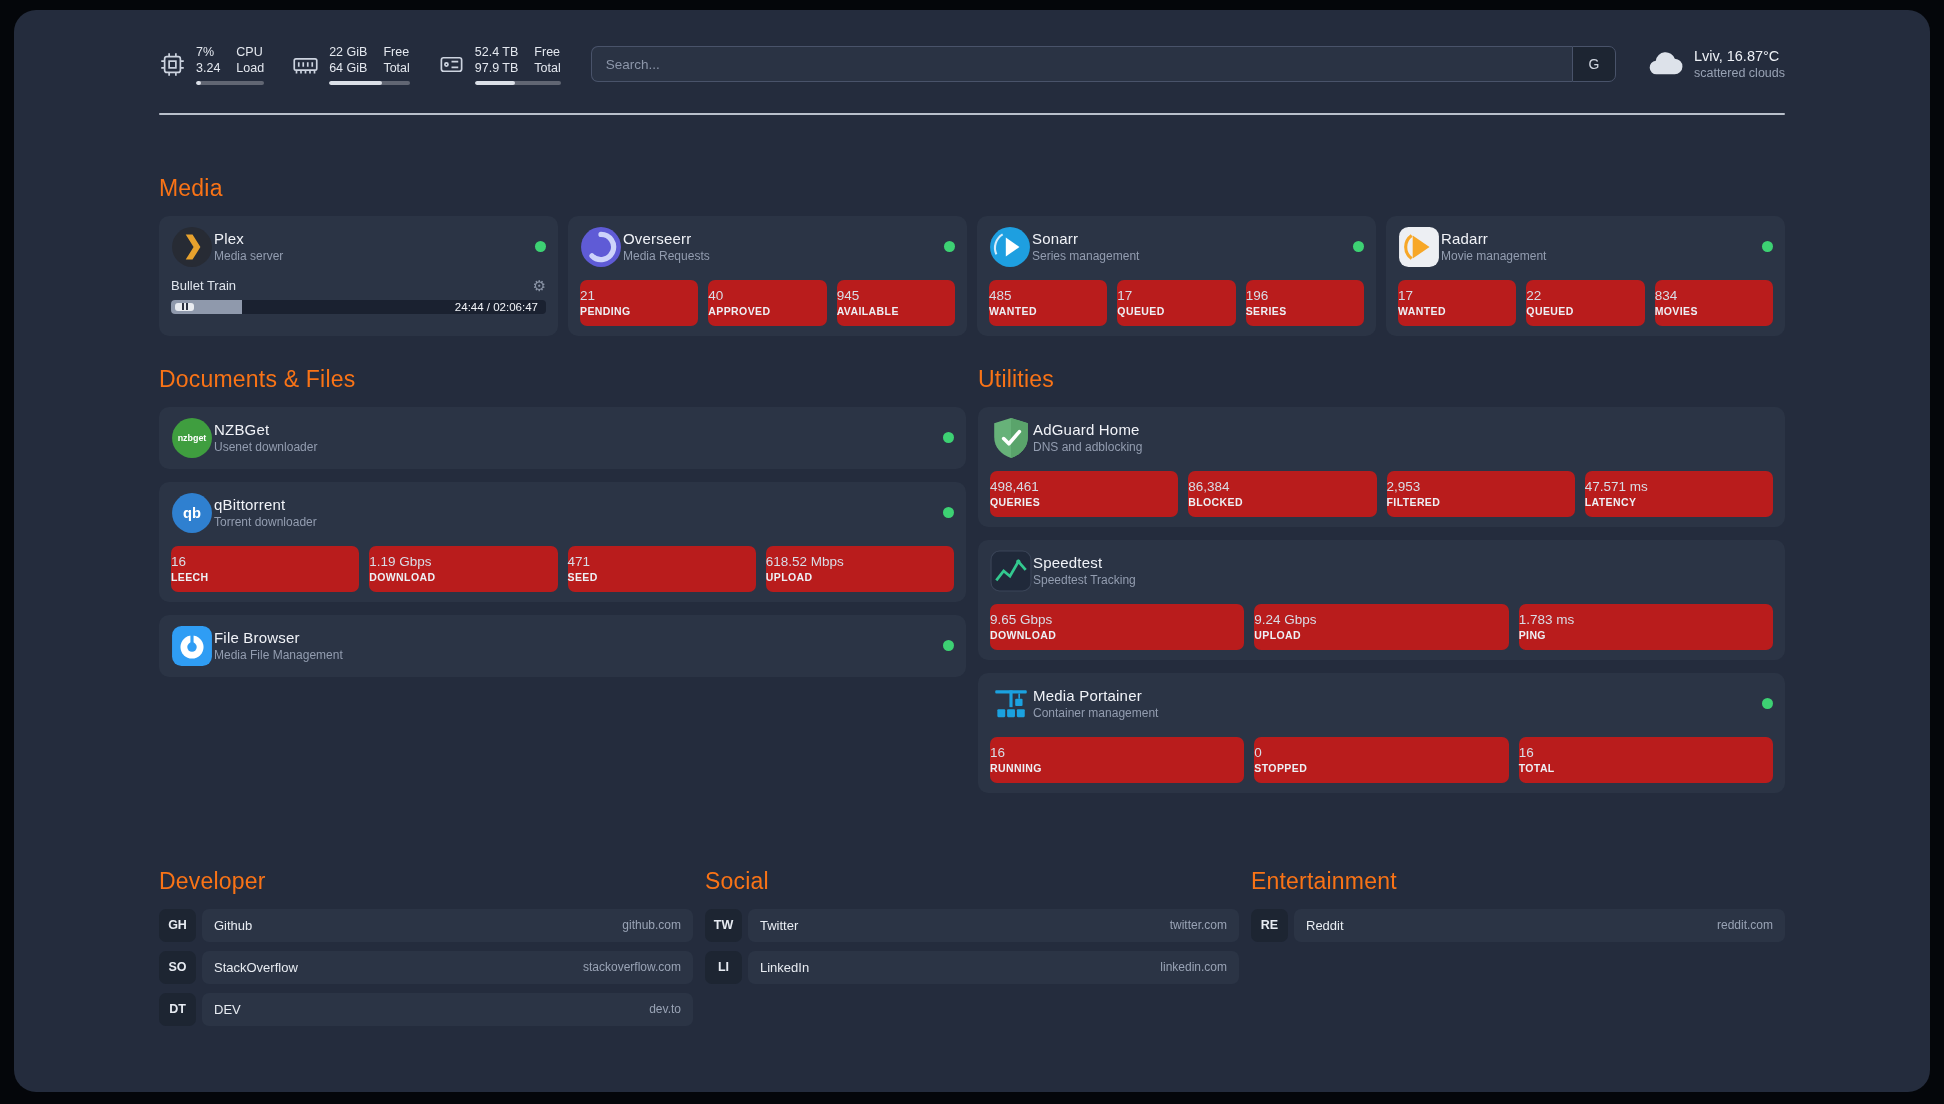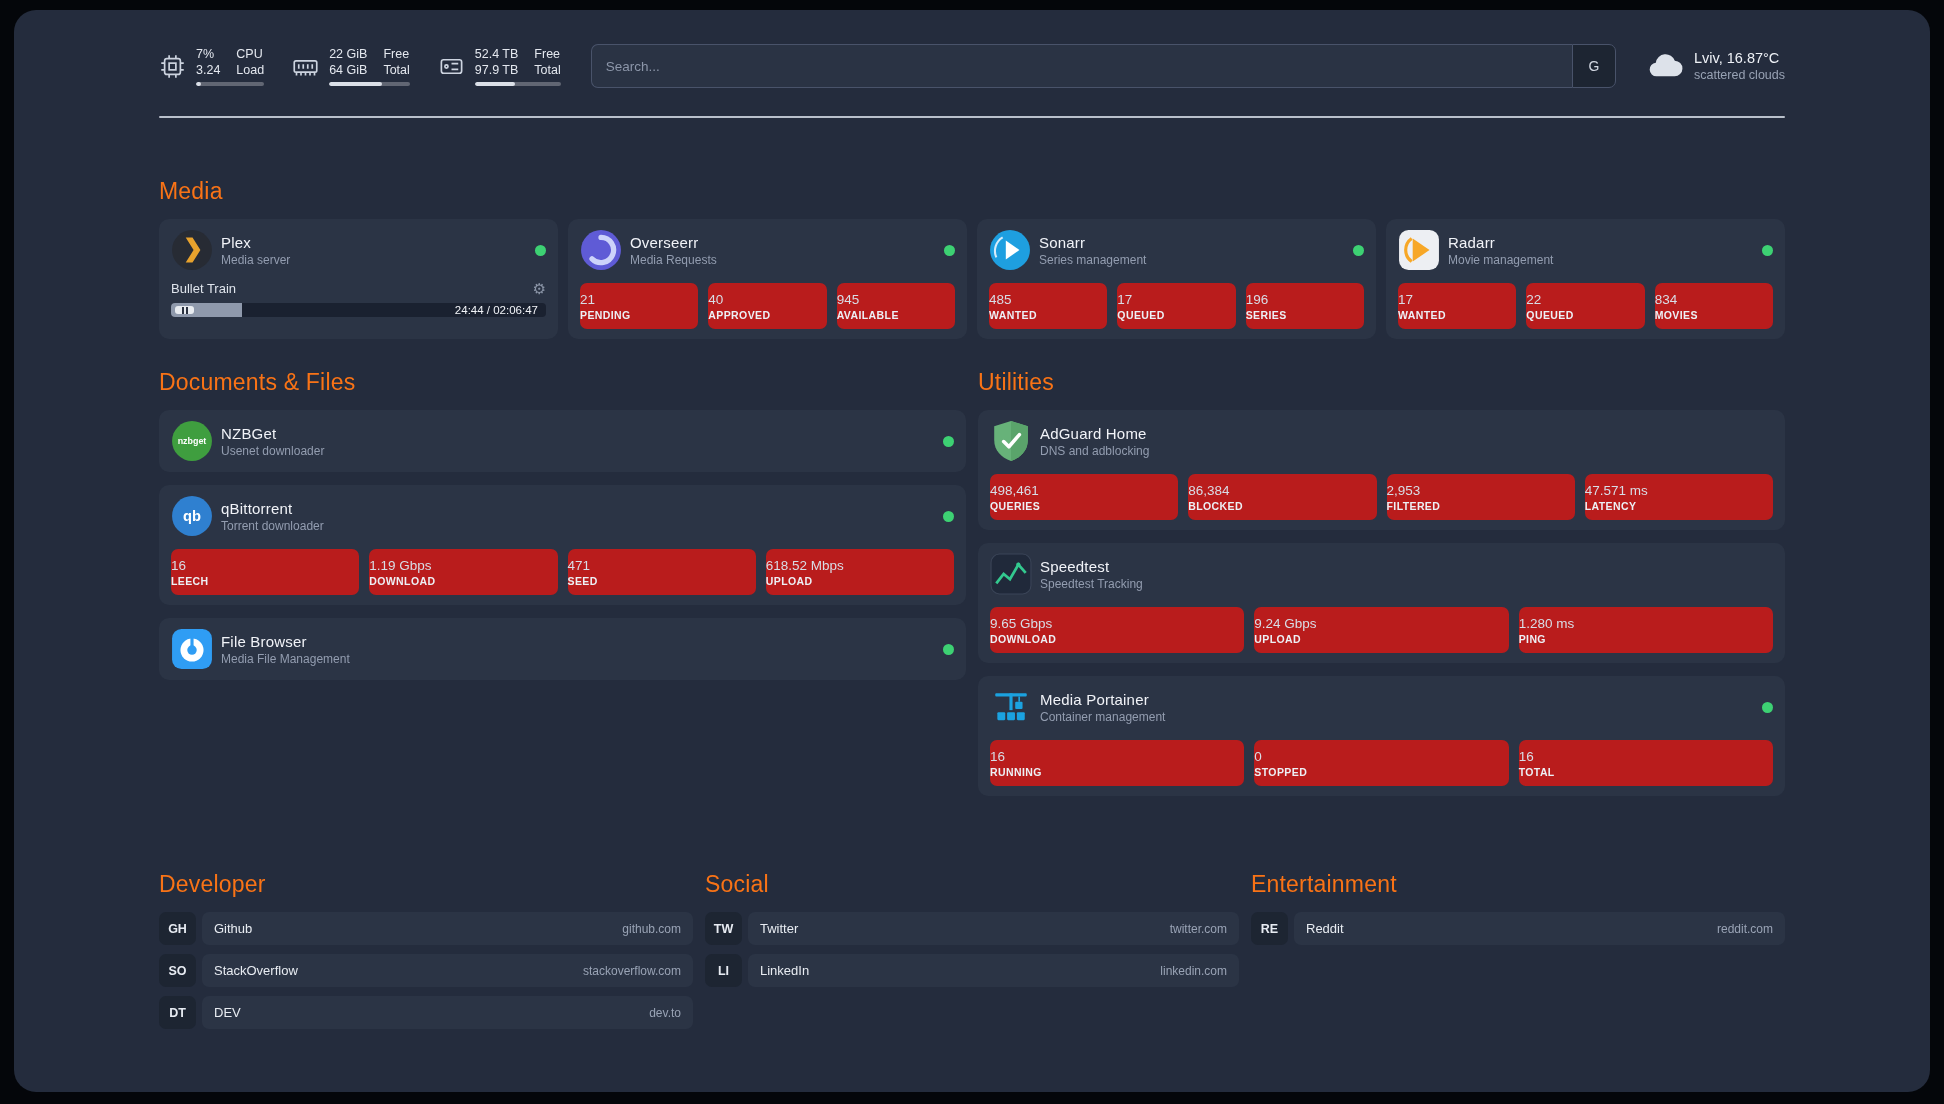--- a/index.html
+++ b/index.html
@@ -20,21 +20,21 @@
   .topbar { display:flex; align-items:center; }
   .resources { display:flex; gap:28px; }
   .res { display:flex; align-items:center; gap:10px; }
   .res-icon { color:#cdd4e0; display:flex; }
   .res-body { display:flex; flex-direction:column; }
   .res-rows { display:flex; gap:16px; font-size:12.5px; color:#e4e8ef; line-height:1.3; }
   .res-col { display:flex; flex-direction:column; }
   .res-bar { margin-top:4px; height:4px; width:100%; border-radius:2px; background:rgba(255,255,255,.28); overflow:hidden; }
   .res-bar i { display:block; height:100%; background:#dbe0e8; border-radius:2px; }
 
-  .search { flex:1; display:flex; height:44px; margin:0 30px; }
+  .search { flex:1; display:flex; height:36px; margin:0 30px; }
   .search input {
     flex:1; background:#2a3344; border:1px solid #49536a; border-right:none;
     border-radius:7px 0 0 7px; padding:0 14px; font-size:13.5px; color:#e2e6ee;
     outline:none; font-family:inherit;
   }
   .search input::placeholder { color:#8c96a9; }
   .search-g {
     width:44px; background:#1d2532; border:1px solid #49536a; border-left:1px solid #49536a;
     border-radius:0 7px 7px 0; color:#d2d8e2; font-size:14px; cursor:pointer; font-family:inherit;
   }
@@ -47,21 +47,21 @@
 
   
   .section-title { font-size:23px; font-weight:500; color:#f97316; margin-bottom:14px; letter-spacing:.2px; }
   .section-media { margin-top:60px; }
   .grid4 { display:grid; grid-template-columns:repeat(4,1fr); gap:10px; }
   .two-col { margin-top:30px; display:grid; grid-template-columns:1fr 1fr; gap:0 12px; align-items:start; }
   .stack .card { margin-bottom:13px; }
 
   
   .card { background:#2b3445; border-radius:10px; padding:10px 12px; cursor:pointer; }
-  .card-head { display:flex; align-items:center; gap:8px; }
+  .card-head { display:flex; align-items:center; gap:1px; }
   .tile { width:42px; height:42px; display:flex; align-items:center; justify-content:center; flex:none; }
   .titles { display:flex; flex-direction:column; }
   .t { font-size:15px; font-weight:500; color:#f1f3f8; letter-spacing:.2px; }
   .s { font-size:12px; color:#939db0; margin-top:2px; }
   .dot { margin-left:auto; width:11px; height:11px; border-radius:50%; background:#3dd173; flex:none; }
 
   .stats { display:flex; gap:10px; margin-top:12px; }
   .stat { flex:1; background:#b91c1c; border-radius:7px; height:46px;
           display:flex; flex-direction:column; align-items:flex-start; justify-content:center; gap:2px; }
   .sv { font-size:13.5px; color:#d8dde6; }
@@ -447,21 +447,21 @@
           <div class="stats">
             <div class="stat">
               <div class="sv">9.65 Gbps</div>
                 <div class="sl">DOWNLOAD</div>
             </div>
             <div class="stat">
               <div class="sv">9.24 Gbps</div>
                 <div class="sl">UPLOAD</div>
             </div>
             <div class="stat">
-              <div class="sv">1.280 ms</div>
+              <div class="sv">1.783 ms</div>
                 <div class="sl">PING</div>
             </div>
           </div>
         </div>
 
         <div class="card">
           <div class="card-head">
             <span class="tile">
               <svg width="42" height="42" viewBox="0 0 40 40" fill="#1ba2e0">
                   <rect x="5" y="7" width="30" height="3" rx="1"></rect>

